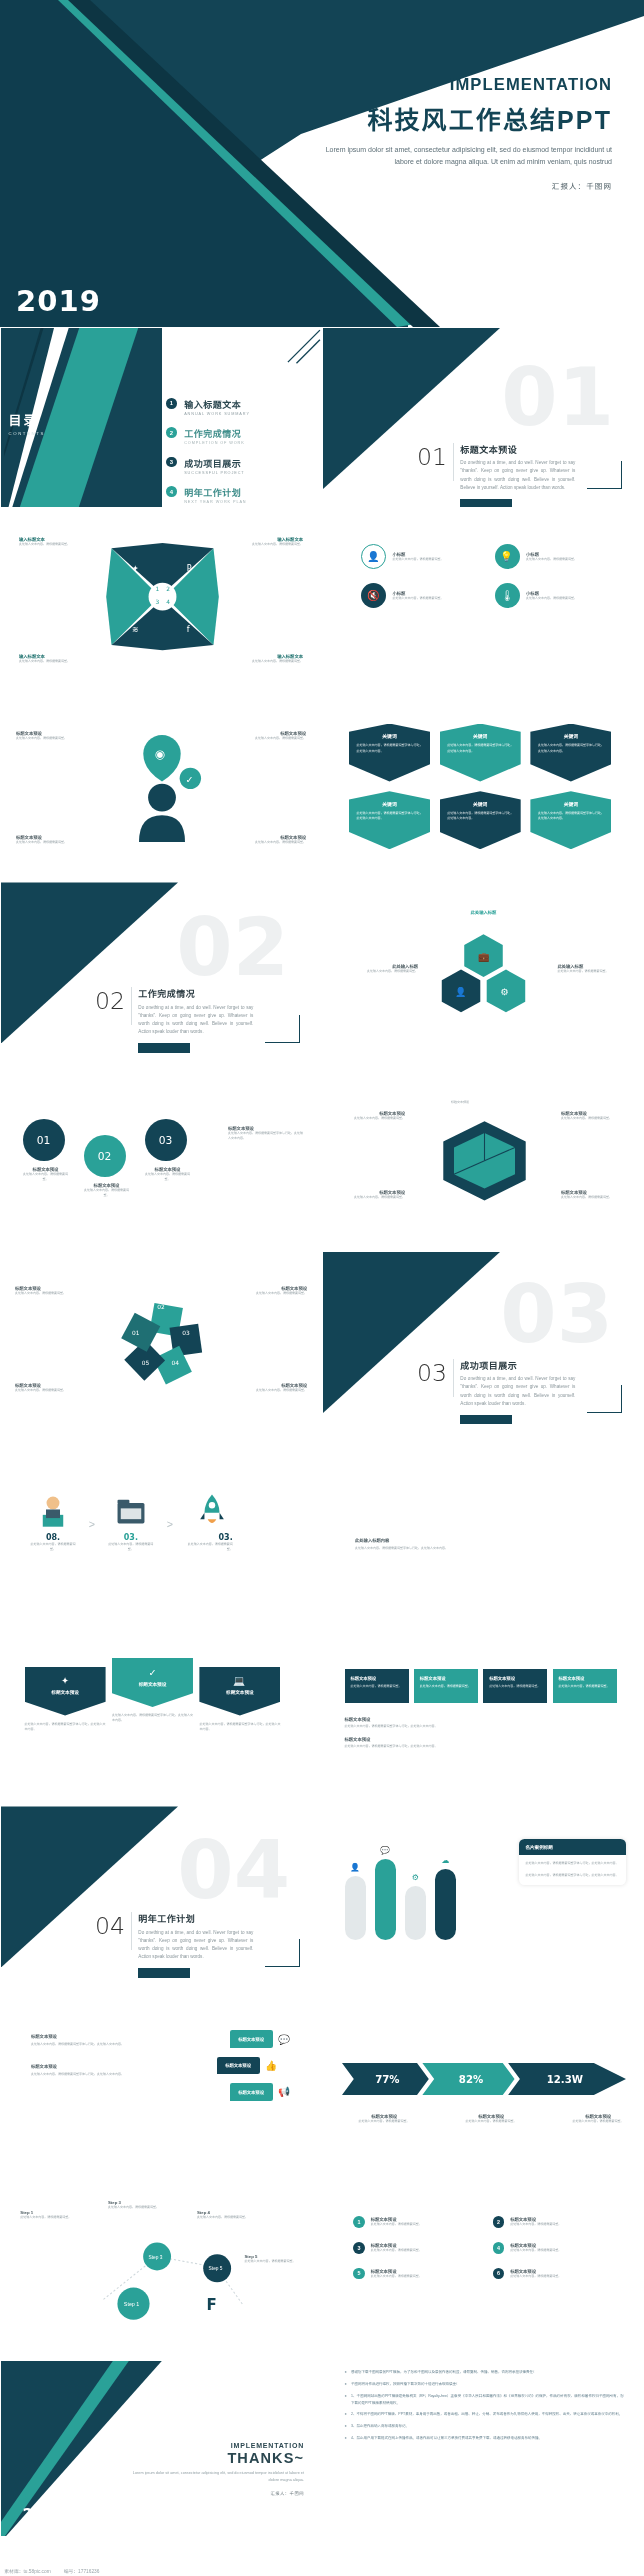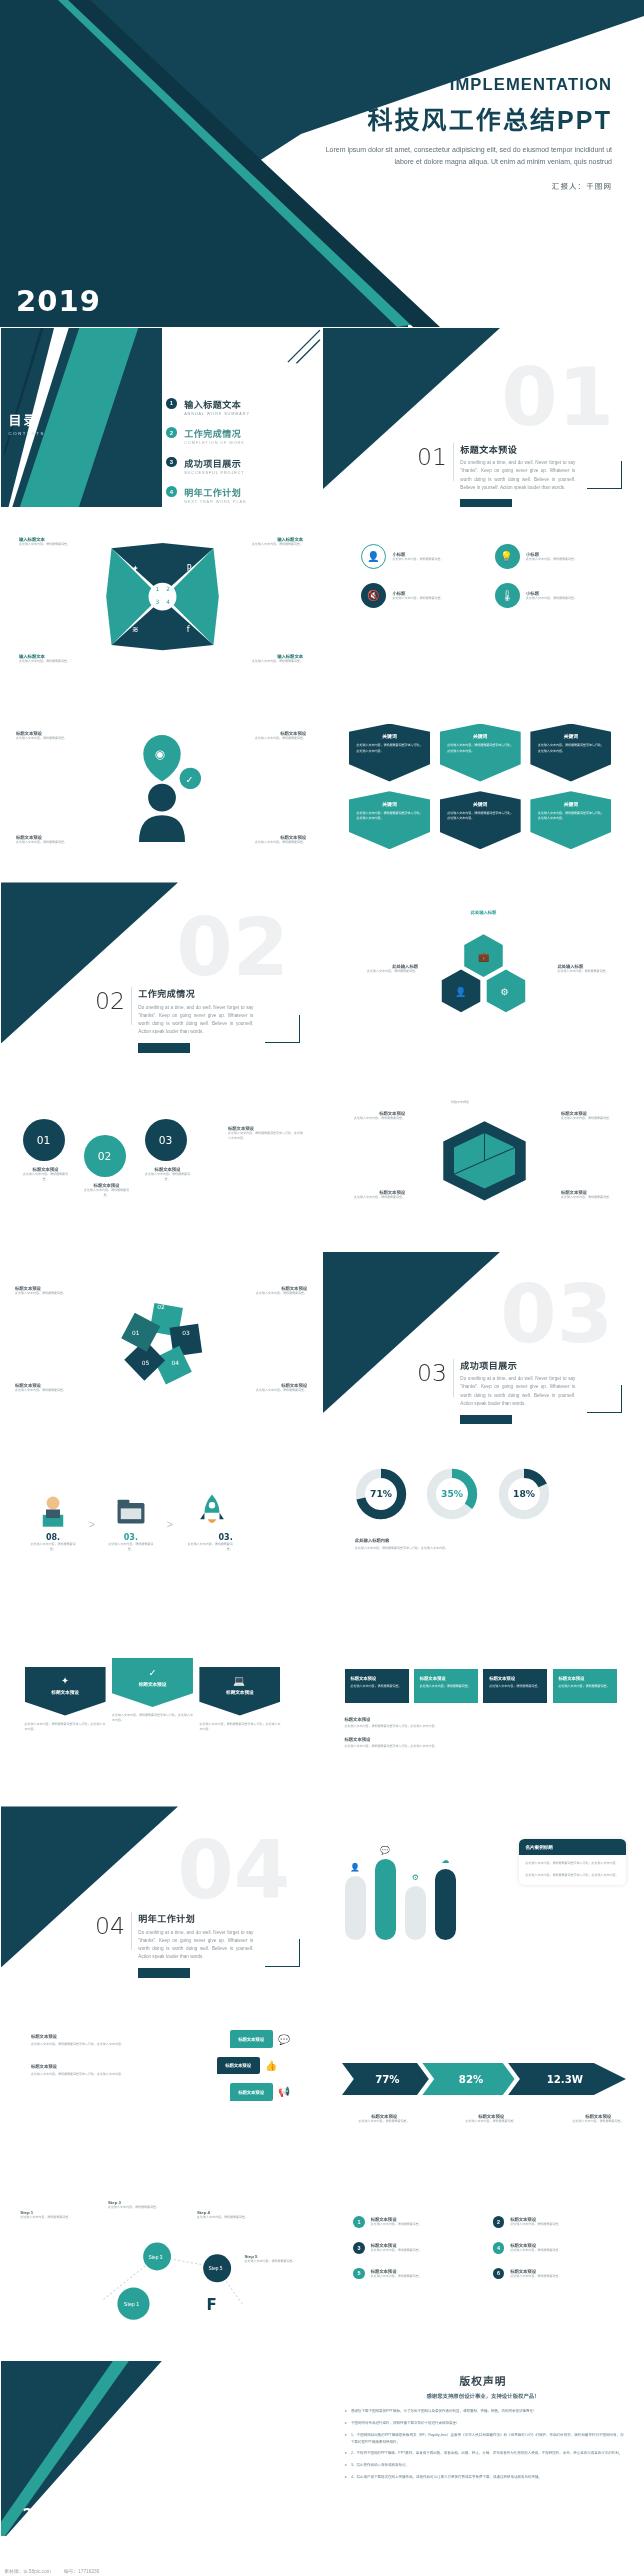--- a/index.html
+++ b/index.html
@@ -514,43 +514,20 @@
             <circle cx="39" cy="30" r="6" fill="#fff"></circle>
             <path d="M31 56 q8 14 16 0 z" fill="#f0a04b"></path>
           </svg>
           <div style="font-size:8px;color:#134455;font-weight:bold;font-family:'DejaVu Sans',sans-serif">03.</div>
           <div class="ph-text" style="width:48px">此处输入文本内容，请根据需要调整。</div>
         </div>
       </div>
     </div>
 
     <div class="slide">
-      <div style="position:absolute;left:32px;top:31px;display:flex;gap:19.3px">
-        <div style="text-align:center">
-          <svg width="52" height="52" viewBox="0 0 96 96">
-            <circle cx="48" cy="48" r="38" fill="none" stroke="#e3e8ea" stroke-width="17"></circle>
-            <circle cx="48" cy="48" r="38" fill="none" stroke="#134455" stroke-width="17" stroke-dasharray="169.5 68.2" transform="rotate(-90 48 48)"></circle>
-            <text x="48" y="54" text-anchor="middle" font-size="17" fill="#134455" font-family="DejaVu Sans" font-weight="bold">71%</text>
-          </svg>
-        </div>
-        <div style="text-align:center">
-          <svg width="52" height="52" viewBox="0 0 96 96">
-            <circle cx="48" cy="48" r="38" fill="none" stroke="#e3e8ea" stroke-width="17"></circle>
-            <circle cx="48" cy="48" r="38" fill="none" stroke="#2aa198" stroke-width="17" stroke-dasharray="83.6 154.2" transform="rotate(-90 48 48)"></circle>
-            <text x="48" y="54" text-anchor="middle" font-size="17" fill="#2aa198" font-family="DejaVu Sans" font-weight="bold">35%</text>
-          </svg>
-        </div>
-        <div style="text-align:center">
-          <svg width="52" height="52" viewBox="0 0 96 96">
-            <circle cx="48" cy="48" r="38" fill="none" stroke="#e3e8ea" stroke-width="17"></circle>
-            <circle cx="48" cy="48" r="38" fill="none" stroke="#134455" stroke-width="17" stroke-dasharray="43 195" transform="rotate(-90 48 48)"></circle>
-            <text x="48" y="54" text-anchor="middle" font-size="17" fill="#134455" font-family="DejaVu Sans" font-weight="bold">18%</text>
-          </svg>
-        </div>
-      </div>
       <div style="position:absolute;left:32px;top:100px;width:231px">
         <div class="ph-title">此处输入标题内容</div>
         <div class="ph-text" style="margin-top:3.2px">此处输入文本内容，请根据需要调整字体与行距，此处输入文本内容。</div>
       </div>
     </div>
   </div>
   <div class="sep"></div>
 
   <div class="row">
     <div class="slide">
@@ -780,27 +757,29 @@
       </div>
     </div>
   </div>
   <div class="sep"></div>
 
   <div class="row">
     <div class="slide thanks" style="height:177px">
       <div class="corner"></div>
       <div class="tealline"></div>
       <div style="position:absolute;left:21.5px;bottom:11.8px;font-size:15px;font-weight:bold;color:#fff;font-family:'DejaVu Sans',sans-serif">2019</div>
+      <div style="position:absolute;right:17px;top:81px;text-align:right;width:177px">
+        <div style="font-size:7px;font-weight:bold;letter-spacing:0.8px;color:#2b4750">IMPLEMENTATION</div>
+        <div style="font-size:14.5px;font-weight:bold;letter-spacing:1.1px;color:#2b4750;margin-top:1.1px">THANKS~</div>
+        <div style="font-size:3.8px;line-height:1.8;color:#93a1a6;margin-top:4.3px">Lorem ipsum dolor sit amet, consectetur adipisicing elit, sed do eiusmod tempor incididunt ut labore et dolore magna aliqua.</div>
+        <div style="font-size:4.3px;color:#6f7b80;margin-top:6.4px;letter-spacing:0.5px">汇报人：千图网</div>
+      </div>
     </div>
 
     <div class="slide" style="height:177px">
-      <div style="text-align:center;padding-top:11.8px">
-        <div style="font-size:10.7px;font-weight:bold;color:#37474f;letter-spacing:1.1px">版权声明</div>
-        <div style="font-size:5.4px;font-weight:bold;color:#546e7a;margin-top:4.3px">感谢您支持原创设计事业，支持设计版权产品！</div>
-      </div>
       <ul style="margin:8.6px 19.3px 0 21.5px;padding:0;list-style:none">
         <li style="display:flex;gap:4.3px;margin-bottom:4.8px">
           <span style="color:#90a4ae;font-size:3.8px;line-height:1.9">●</span>
           <span style="font-size:3.5px;line-height:1.85;color:#607d8b;text-align:justify">感谢您下载千图网原创PPT模板，为了您和千图网以及原创作者的利益，请勿复制、传播、销售，否则将承担法律责任！</span>
         </li>
         <li style="display:flex;gap:4.3px;margin-bottom:4.8px">
           <span style="color:#90a4ae;font-size:3.8px;line-height:1.9">●</span>
           <span style="font-size:3.5px;line-height:1.85;color:#607d8b;text-align:justify">千图网将对作品进行维权，按照传播下载次数的十倍进行索取赔偿金！</span>
         </li>
         <li style="display:flex;gap:4.3px;margin-bottom:4.8px">

